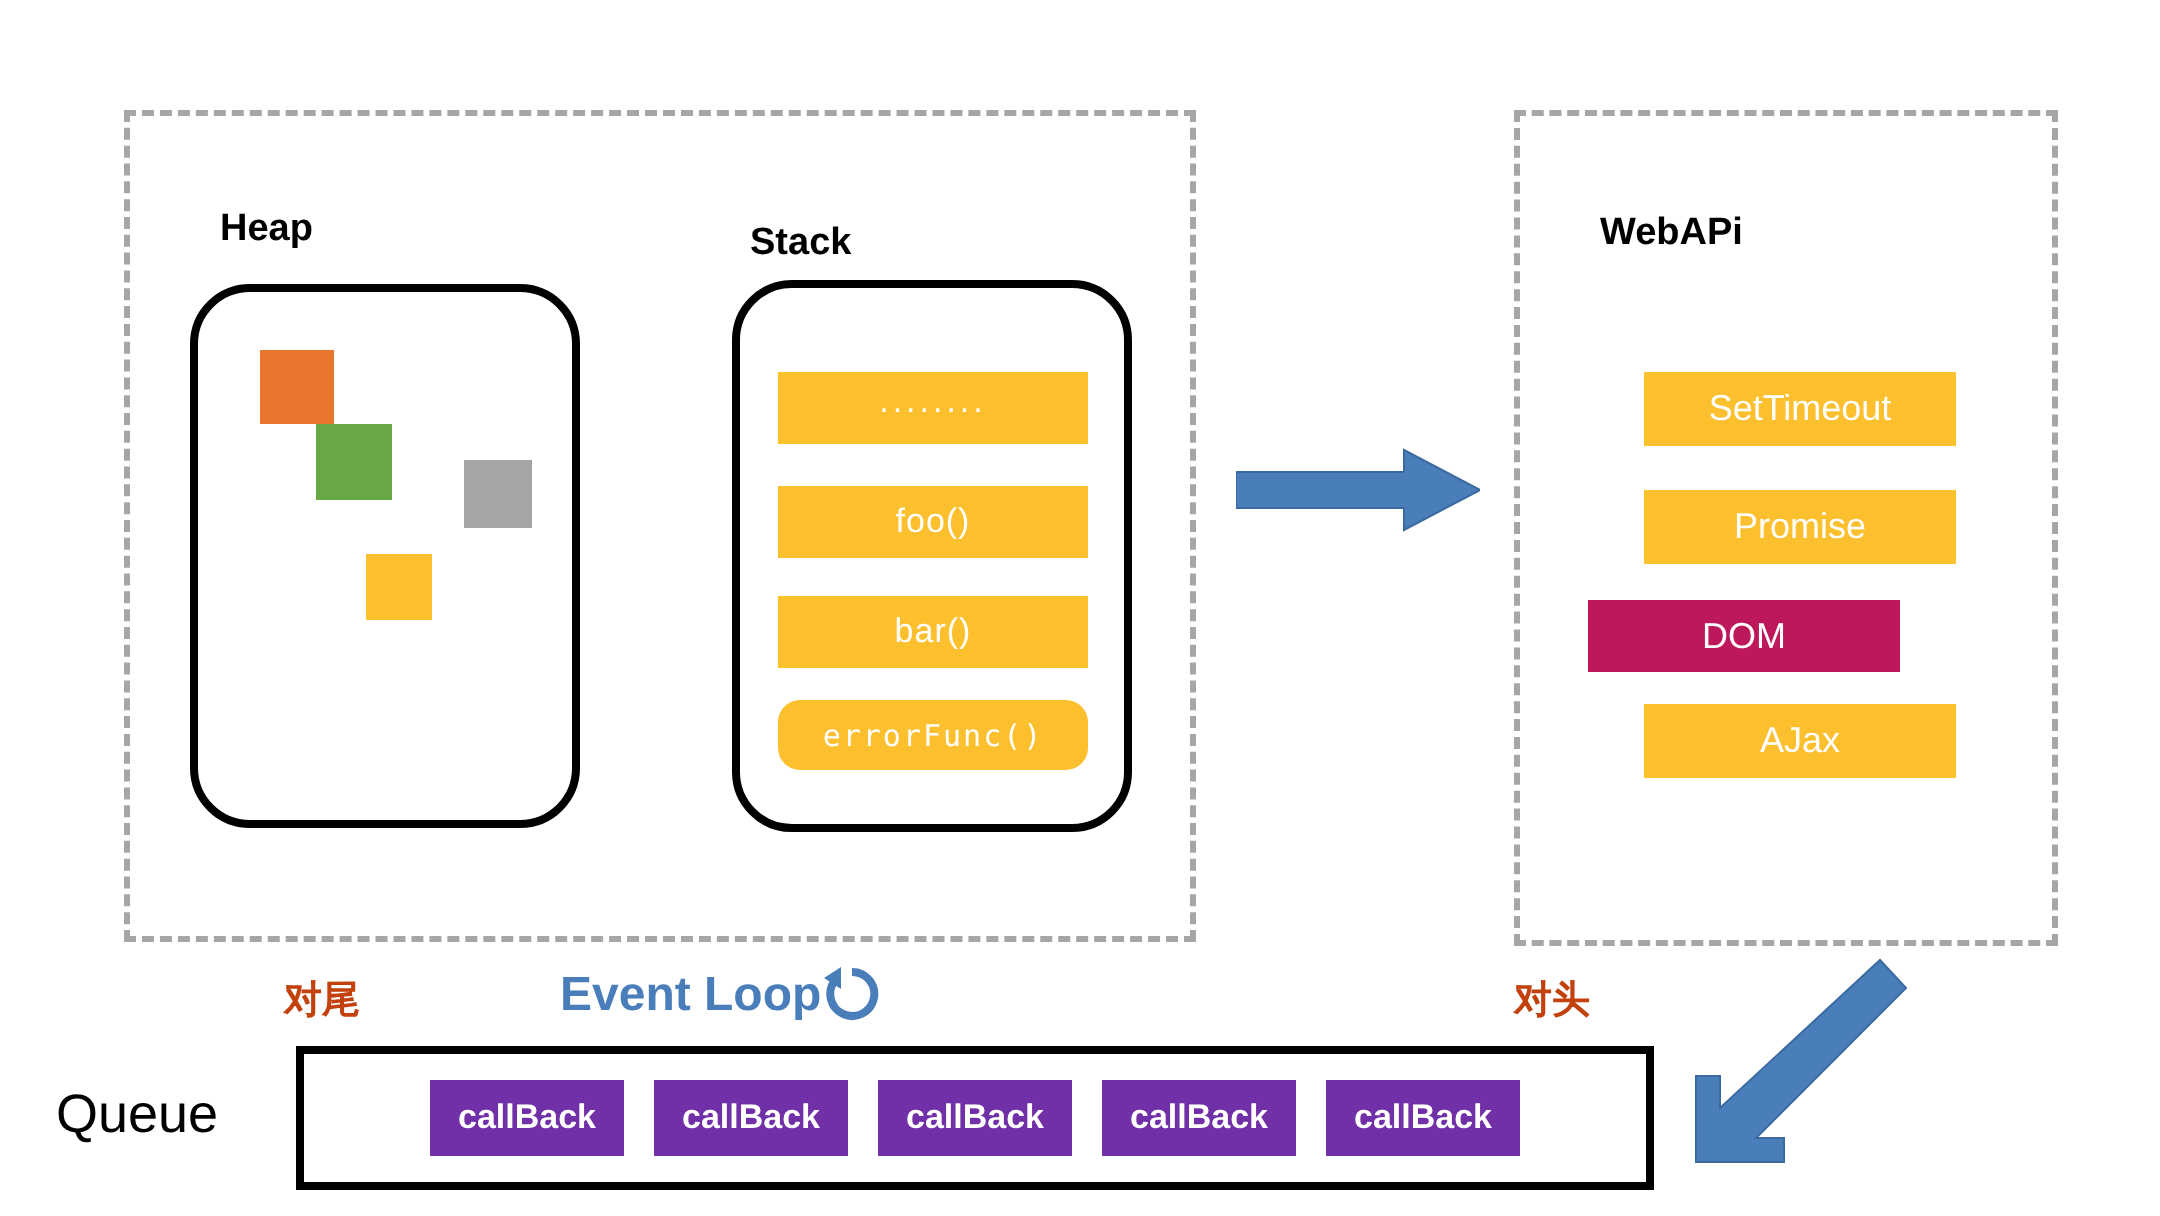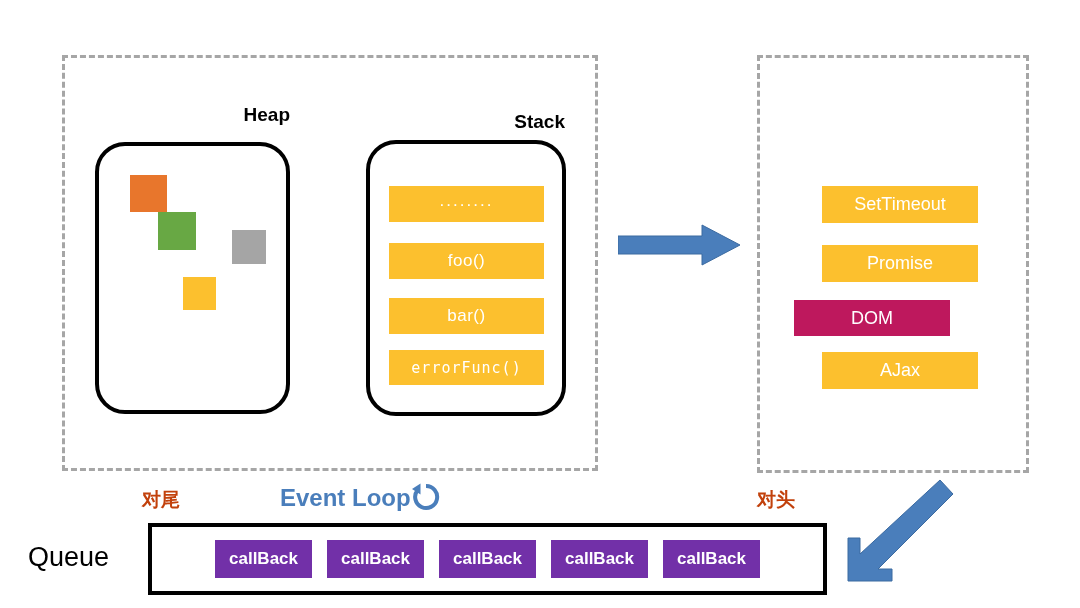--- a/index.html
+++ b/index.html
@@ -27,21 +27,21 @@
   }
   #engine-box  { left: 62px;  top: 55px;  width: 536px; height: 416px; }
   #webapi-box  { left: 757px; top: 55px;  width: 272px; height: 418px; }
 
   
   .caption {
     position: absolute;
     font-size: 19px;
     font-weight: 700;
     color: #000000;
-    text-align: right;
+    text-align: left;
     white-space: nowrap;
   }
   #heap-caption   { left: 110px; top: 104px; width: 180px; }
   #stack-caption  { left: 375px; top: 111px; width: 190px; }
   #webapi-caption { left: 800px; top: 106px; width: 190px; }
 
   
   .rounded-container {
     position: absolute;
     border: 4px solid #000000;
@@ -67,20 +67,21 @@
     align-items: center;
     justify-content: center;
     font-size: 17px;
     letter-spacing: 0.5px;
     box-sizing: border-box;
   }
   .stack-frame.mono {
     font-family: "DejaVu Sans Mono", monospace;
     font-size: 15px;
     letter-spacing: 1px;
+    border-radius: 11px;
   }
   .stack-frame.dots {
     font-size: 17px;
     letter-spacing: 2px;
     padding-bottom: 6px;
   }
 
   
   .api-pill {
     position: absolute;
@@ -202,20 +203,21 @@
       <div class="stack-frame" style="left: 389px; top: 298px; width: 155px; height: 36px; background: rgb(252, 192, 46);">bar()</div>
       <div class="stack-frame mono" style="left: 389px; top: 350px; width: 155px; height: 35px; background: rgb(252, 192, 46);">errorFunc()</div>
     </div>
 
   <svg id="arrow-engine-to-webapi" viewBox="0 0 122 46">
     <polygon points="0,14 84,14 84,3 122,23 84,43 84,32 0,32" fill="#4a7ebb" stroke="#3b6aa0" stroke-width="1"></polygon>
   </svg>
 
   <div id="webapi-box" class="dashed-box"></div>
 
+  <div id="webapi-caption" class="caption">WebAPi</div>
 
   <div id="webapi-items">
       <div class="api-pill" style="left: 822px; top: 186px; width: 156px; height: 37px; background: rgb(252, 192, 46);">SetTimeout</div>
       <div class="api-pill" style="left: 822px; top: 245px; width: 156px; height: 37px; background: rgb(252, 192, 46);">Promise</div>
       <div class="api-pill" style="left: 794px; top: 300px; width: 156px; height: 36px; background: #be185d;">DOM</div>
       <div class="api-pill" style="left: 822px; top: 352px; width: 156px; height: 37px; background: rgb(252, 192, 46);">AJax</div>
     </div>
 
   <svg id="arrow-webapi-to-queue" viewBox="0 0 125 105">
     <polygon points="110,2 123,16 48,91 62,91 62,103 18,103 18,60 30,60 30,76" fill="#4a7ebb" stroke="#3b6aa0" stroke-width="1"></polygon>

